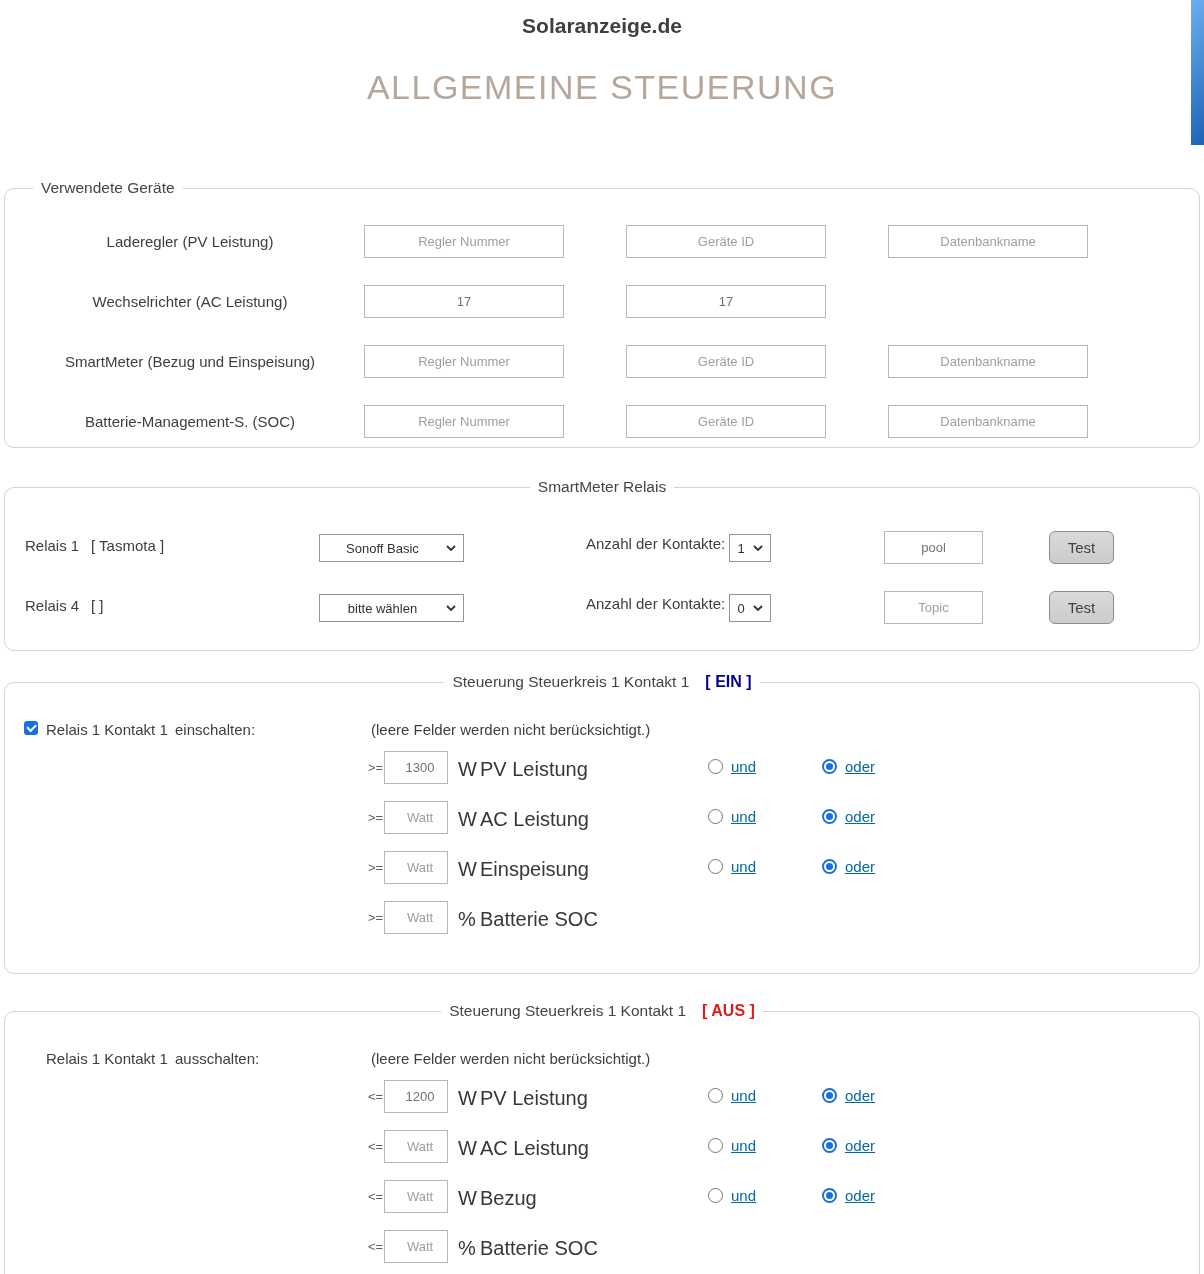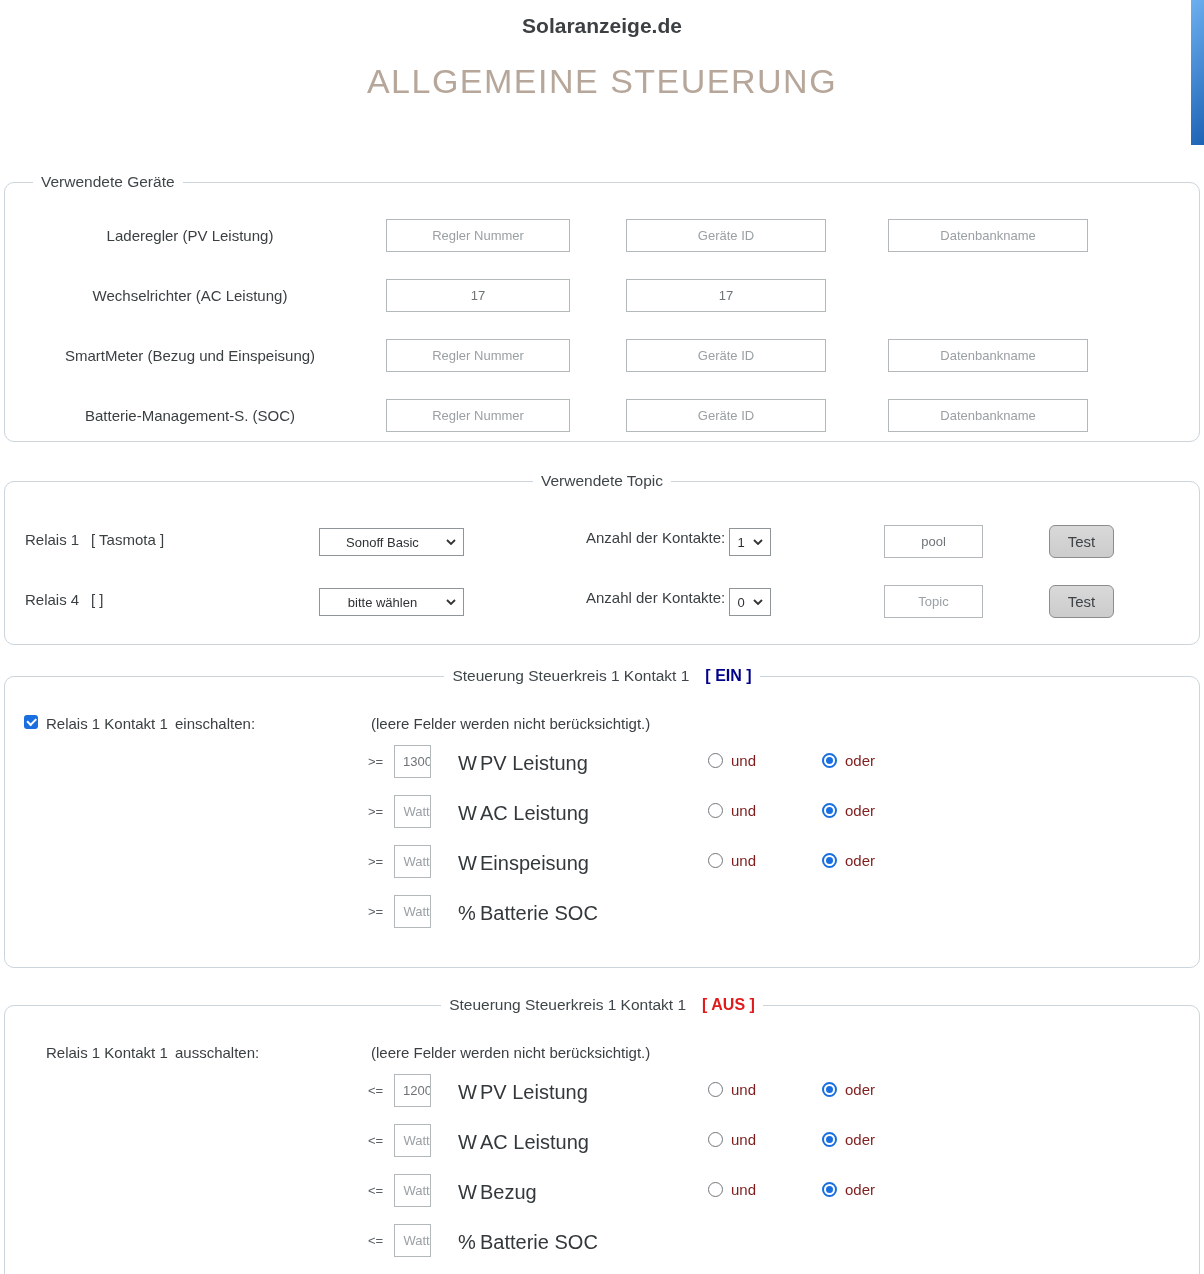--- a/index.html
+++ b/index.html
@@ -15,21 +15,21 @@
   body { position: relative; padding-top: 14px; height: 1274px; overflow: hidden; }
 
   
   .scrollbar-thumb {
     position: absolute; top: 0; right: 0; width: 13px; height: 145px;
     background: linear-gradient(135deg, var(--sb-top), var(--sb-bot));
   }
 
   
   .site-title { text-align: center; font-size: 21px; font-weight: bold; color: #3c4043; }
-  .page-title { text-align: center; font-size: 34px; color: var(--title-tan); margin-top: 24px; letter-spacing: 1.5px; }
+  .page-title { text-align: center; font-size: 34px; color: var(--title-tan); margin-top: 30px; letter-spacing: 1.5px; }
 
   
   fieldset {
     border: 1px solid #ccd5db; border-radius: 10px;
     margin: 0 4px; padding: 0;
   }
   legend { font-size: 15.5px; color: #3f4649; padding: 0 8px; white-space: pre; }
   legend.left { margin-left: 28px; }
   legend.center { margin-left: auto; margin-right: auto; text-align: center; }
   legend .badge { font-weight: bold; margin-left: 16px; font-size: 16px; }
@@ -65,21 +65,21 @@
   .radio.checked { border: 2px solid var(--accent-blue); position: relative; }
   .radio.checked::after { content: ""; position: absolute; inset: 2px; background: var(--accent-blue); border-radius: 50%; }
   .checkbox { width: 14px; height: 14px; background: var(--accent-blue); border-radius: 3px; position: relative; display: inline-block; }
   .checkbox::after { content: ""; position: absolute; left: 2.5px; top: 3px; width: 7px; height: 3.5px; border-left: 2px solid #fff; border-bottom: 2px solid #fff; transform: rotate(-45deg); }
 
   
   #devices-fieldset { margin-top: 72px; padding: 28px 0 9px 0; }
   .dev-row { position: relative; height: 33px; margin-bottom: 27px; }
   .dev-row:last-child { margin-bottom: 0; }
   .dev-label { position: absolute; left: 20px; top: 8px; width: 330px; text-align: center; font-size: 15px; color: #3a3f42; }
-  .dev-in1 { position: absolute; left: 359px; width: 184px; margin-left: 22px; }
+  .dev-in1 { position: absolute; left: 359px; width: 200px; }
   .dev-in2 { position: absolute; left: 621px; width: 200px; }
   .dev-in3 { position: absolute; left: 883px; width: 200px; }
 
   
   #relays-fieldset { margin-top: 30px; padding: 24px 0 10px 0; }
   .relay-row { position: relative; height: 60px; }
   .relay-name { position: absolute; left: 20px; top: 17px; font-size: 15px; color: #3a3f42; }
   .relay-bracket { position: absolute; left: 86px; top: 17px; font-size: 15px; color: #3a3f42; }
   .relay-type-select { position: absolute; left: 314px; top: 14px; width: 145px; }
   .kontakte-label { position: absolute; left: 581px; top: 15px; font-size: 15px; color: #3a3f42; }
@@ -91,24 +91,24 @@
   .ctrl-fieldset { padding: 0 0 22px 0; }
   #ein-fieldset { margin-top: 22px; }
   #aus-fieldset { margin-top: 28px; }
   .ctrl-header { position: relative; height: 36px; margin-top: 24px; }
   .ctrl-header .checkbox { position: absolute; left: 19px; top: 6px; }
   .ctrl-relay-label { position: absolute; left: 41px; top: 6px; font-size: 15px; color: #3a3f42; }
   .ctrl-action-label { position: absolute; left: 170px; top: 6px; font-size: 15px; color: #3a3f42; }
   .ctrl-note { position: absolute; left: 366px; top: 6px; font-size: 15px; color: #3a3f42; }
   .cond-row { position: relative; height: 50px; }
   .cond-op { position: absolute; left: 363px; top: 9px; font-size: 13px; color: #5a5f62; }
-  .cond-input { position: absolute; left: 389px; top: 0; width: 37px; height: 33px; padding-left: 8px; }
+  .cond-input { position: absolute; left: 379px; top: 0; width: 64px; height: 33px; padding-left: 8px; }
   .cond-name { position: absolute; left: 453px; top: 7px; font-size: 20px; color: #33383b; }
   .cond-name .unit { display: inline-block; min-width: 22px; }
-  .radio-group { position: absolute; top: 7px; display: flex; align-items: center; gap: 8px; font-size: 15px; color: #7f1d1d; }
+  .radio-group { position: absolute; top: 7px; display: flex; align-items: center; gap: 8px; font-size: 15px; color: #0369a1; text-decoration: underline; }
   .radio-group.und { left: 703px; }
   .radio-group.oder { left: 817px; }
 </style>
 </head>
 <body>
 
 <div class="scrollbar-thumb"></div>
 
 <div class="site-title">Solaranzeige.de</div>
 <div class="page-title">ALLGEMEINE STEUERUNG</div>
@@ -138,21 +138,21 @@
 
   <div class="dev-row">
     <div class="dev-label">Batterie-Management-S. (SOC)</div>
     <input class="ti dev-in1" placeholder="Regler Nummer" style="">
     <input class="ti dev-in2" placeholder="Geräte ID" style="">
     <input class="ti dev-in3" placeholder="Datenbankname" style="">
   </div>
 </fieldset>
 
 <fieldset id="relays-fieldset">
-  <legend class="center">Verwendete Topic</legend>
+  <legend class="center">SmartMeter Relais</legend>
 
   <div class="relay-row">
     <span class="relay-name">Relais 1</span>
     <span class="relay-bracket">[ Tasmota ]</span>
     <div class="select relay-type-select">
       <span class="sel-text">Sonoff Basic</span>
       <svg width="10" height="6" viewBox="0 0 10 6">
           <polyline points="1,1 5,5 9,1" fill="none" stroke="#333" stroke-width="1.8"></polyline>
         </svg>
     </div>

